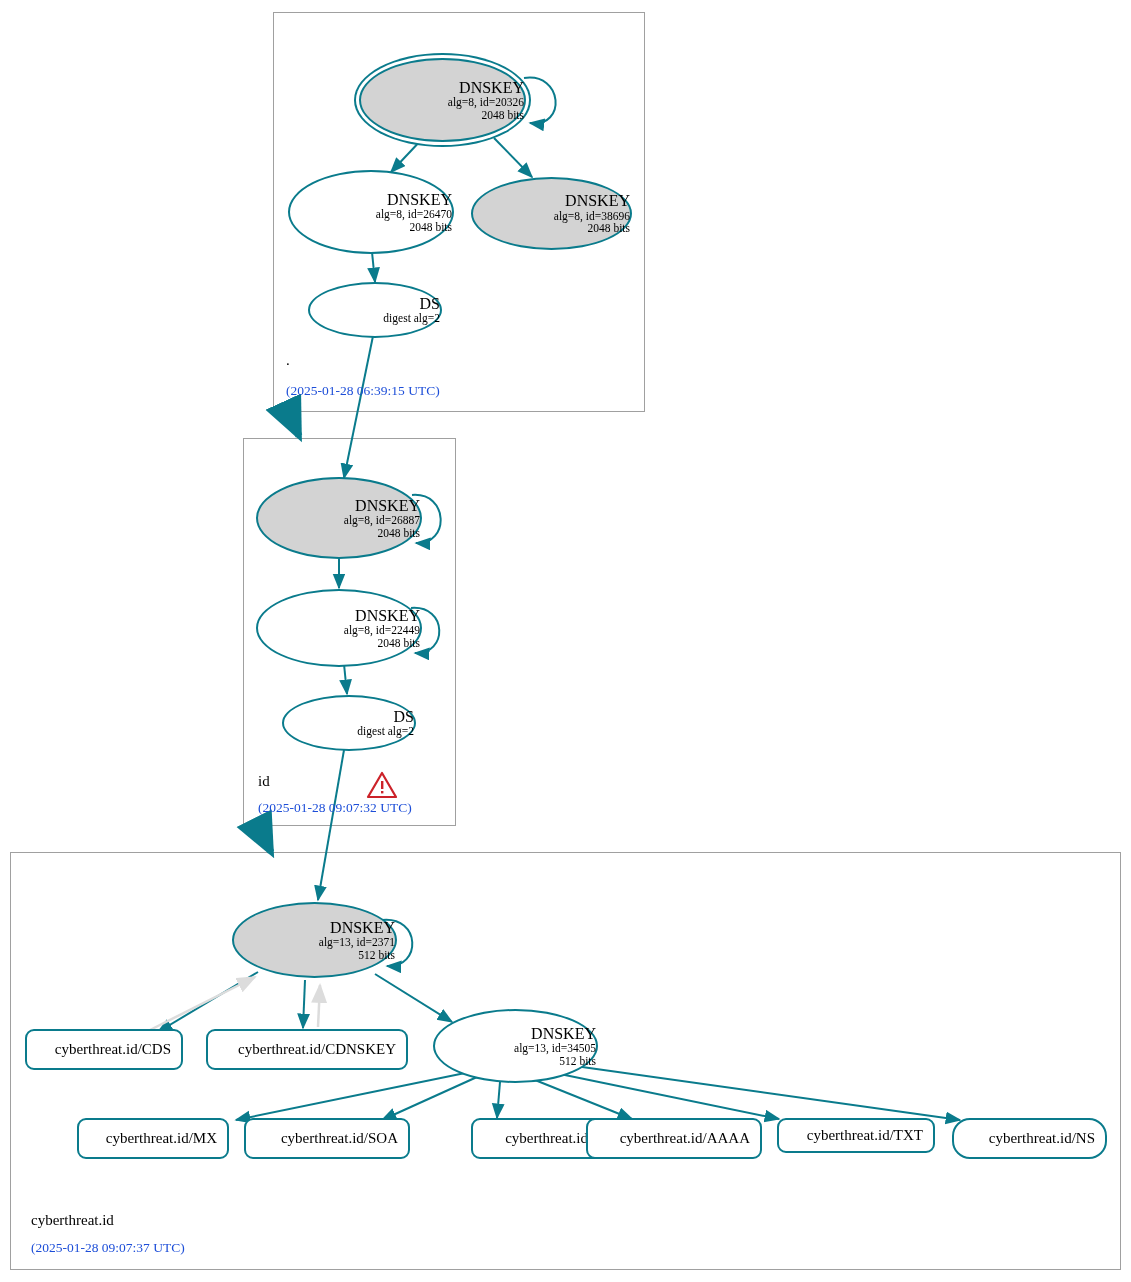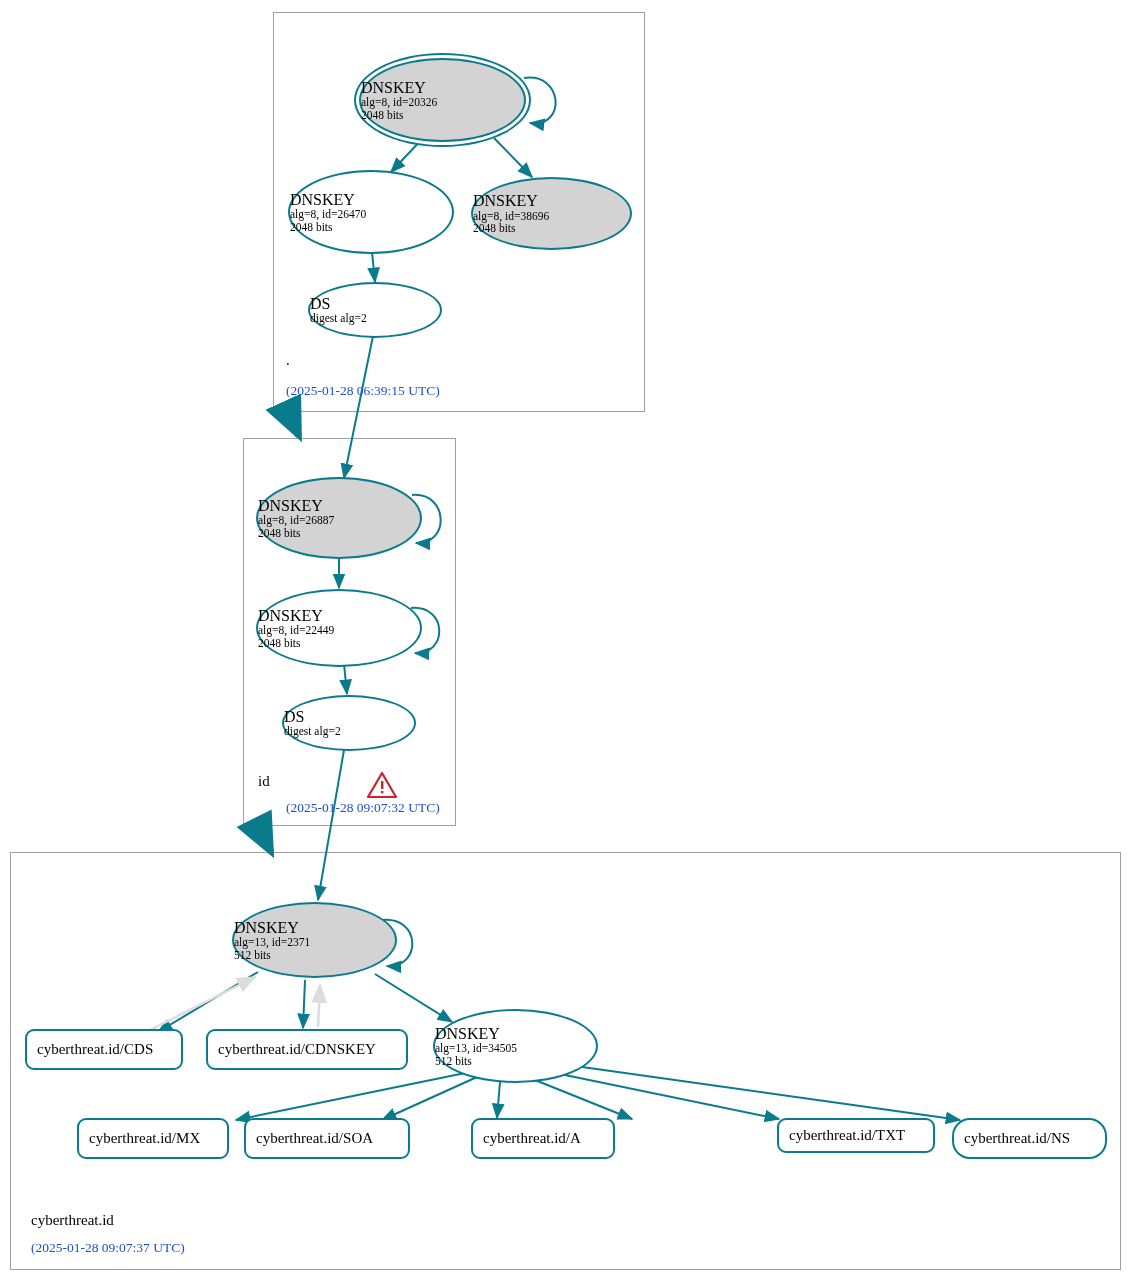--- a/index.html
+++ b/index.html
@@ -44,21 +44,21 @@
     font-family: "Liberation Serif", serif;
     font-size: 13.5px;
     color: #1d4ed8;
     white-space: nowrap;
   }
   .node {
     position: absolute;
     box-sizing: border-box;
     display: flex;
     flex-direction: column;
-    align-items: flex-start;
+    align-items: flex-end;
     justify-content: center;
     text-align: center;
     line-height: 1.08;
     color: #000000;
   }
   .ellipse {
     border: 2px solid #0a7b8c;
     border-radius: 50%;
     background: #ffffff;
   }
@@ -202,21 +202,21 @@
     <div class="n-sub">alg=8, id=22449</div>
     <div class="n-sub">2048 bits</div>
   </div>
 
   <div class="node ellipse" style="left:282px; top:695px; width:134px; height:56px;">
     <div class="n-title">DS</div>
     <div class="n-sub">digest alg=2</div>
   </div>
 
   <div class="zone-label" style="left:258px; top:773px;">id</div>
-  <div class="zone-time" style="left:258px; top:800px;margin-left:28px;">(2025-01-28 09:07:32 UTC)</div>
+  <div class="zone-time" style="left:258px; top:800px;">(2025-01-28 09:07:32 UTC)</div>
 
   <div class="node ellipse filled" style="left:232px; top:902px; width:165px; height:76px;">
     <div class="n-title">DNSKEY</div>
     <div class="n-sub">alg=13, id=2371</div>
     <div class="n-sub">512 bits</div>
   </div>
 
   <div class="node ellipse" style="left:433px; top:1009px; width:165px; height:74px;">
     <div class="n-title">DNSKEY</div>
     <div class="n-sub">alg=13, id=34505</div>
@@ -231,20 +231,23 @@
   </div>
   <div class="node rrset" style="left:77px; top:1118px; width:152px; height:41px;">
     <span>cyberthreat.id/MX</span>
   </div>
   <div class="node rrset" style="left:244px; top:1118px; width:166px; height:41px;">
     <span>cyberthreat.id/SOA</span>
   </div>
   <div class="node rrset" style="left:427px; top:1118px; width:144px; height:41px;margin-left:44px;">
     <span>cyberthreat.id/A</span>
   </div>
+  <div class="node rrset" style="left:586px; top:1118px; width:176px; height:41px;">
+    <span>cyberthreat.id/AAAA</span>
+  </div>
   <div class="node rrset" style="left:777px; top:1118px; width:158px; height:35px;">
     <span>cyberthreat.id/TXT</span>
   </div>
   <div class="node rrset" style="left:952px; top:1118px; width:155px; height:41px;border-radius:18px;">
     <span>cyberthreat.id/NS</span>
   </div>
 
   <div class="zone-label" style="left:31px; top:1212px;">cyberthreat.id</div>
   <div class="zone-time" style="left:31px; top:1240px;">(2025-01-28 09:07:37 UTC)</div>
 

